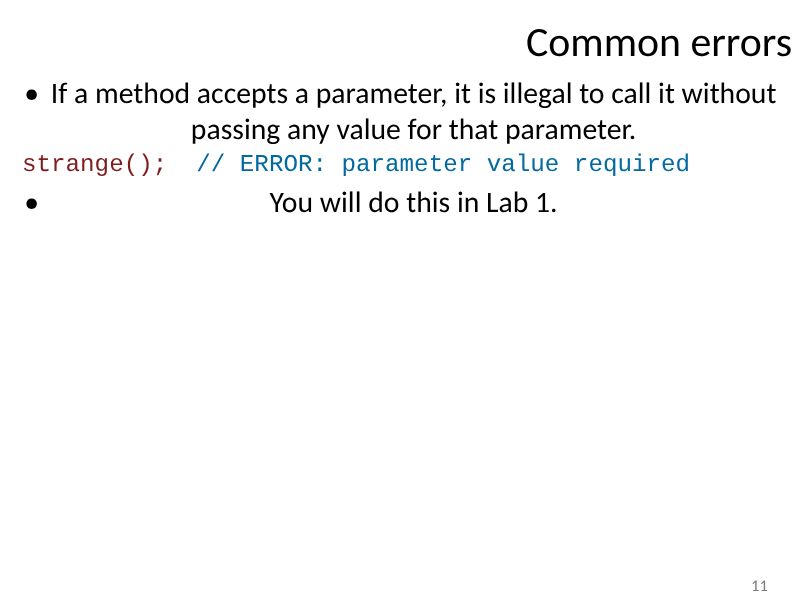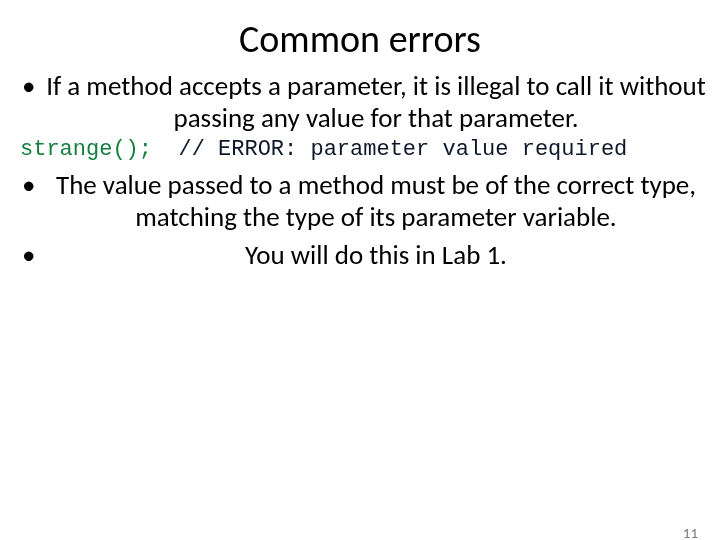--- a/index.html
+++ b/index.html
@@ -13,21 +13,21 @@
     overflow: hidden;
     position: relative;
   }
   .slide {
     width: 720px;
     height: 540px;
     position: relative;
     box-sizing: border-box;
   }
   .title {
-    text-align: center;
+    text-align: right;
     font-size: 38px;
     font-weight: 400;
     margin-top: 16px;
     margin-bottom: 8px;
     letter-spacing: 0px;
   }
   .content {
     padding: 0 12px 0 18px;
   }
   ul.bullets {
@@ -52,22 +52,22 @@
     line-height: 1.18;
   }
   .code-line {
     font-family: "Courier New", Courier, monospace;
     font-size: 22px;
     line-height: 1.25;
     white-space: pre;
     margin: 2px 0 4px 0;
     padding-left: 2px;
   }
-  .code-call { color: #15803d; }
-  .code-err  { color: #0f172a; }
+  .code-call { color: #7f1d1d; }
+  .code-err  { color: #0369a1; }
   .page-num {
     position: absolute;
     right: 22px;
     bottom: 14px;
     font-size: 15px;
     color: #7a7a7a;
   }
 </style>
 </head>
 <body>
@@ -77,23 +77,20 @@
   <div class="title">Common errors</div>
 
   <div class="content">
 
     <ul class="bullets">
       <li>If a method accepts a parameter, it is illegal to call it without passing any value for that parameter.</li>
     </ul>
 
     <div class="code-line"><span class="code-call">strange();  </span><span class="code-err">// ERROR: parameter value required</span></div>
 
-    <ul class="bullets">
-      <li>The value passed to a method must be of the correct type, matching the type of its parameter variable.</li>
-    </ul>
 
 
     <ul class="bullets">
       <li>You will do this in Lab 1.</li>
     </ul>
 
   </div>
 
   <div class="page-num">11</div>
 </div>

